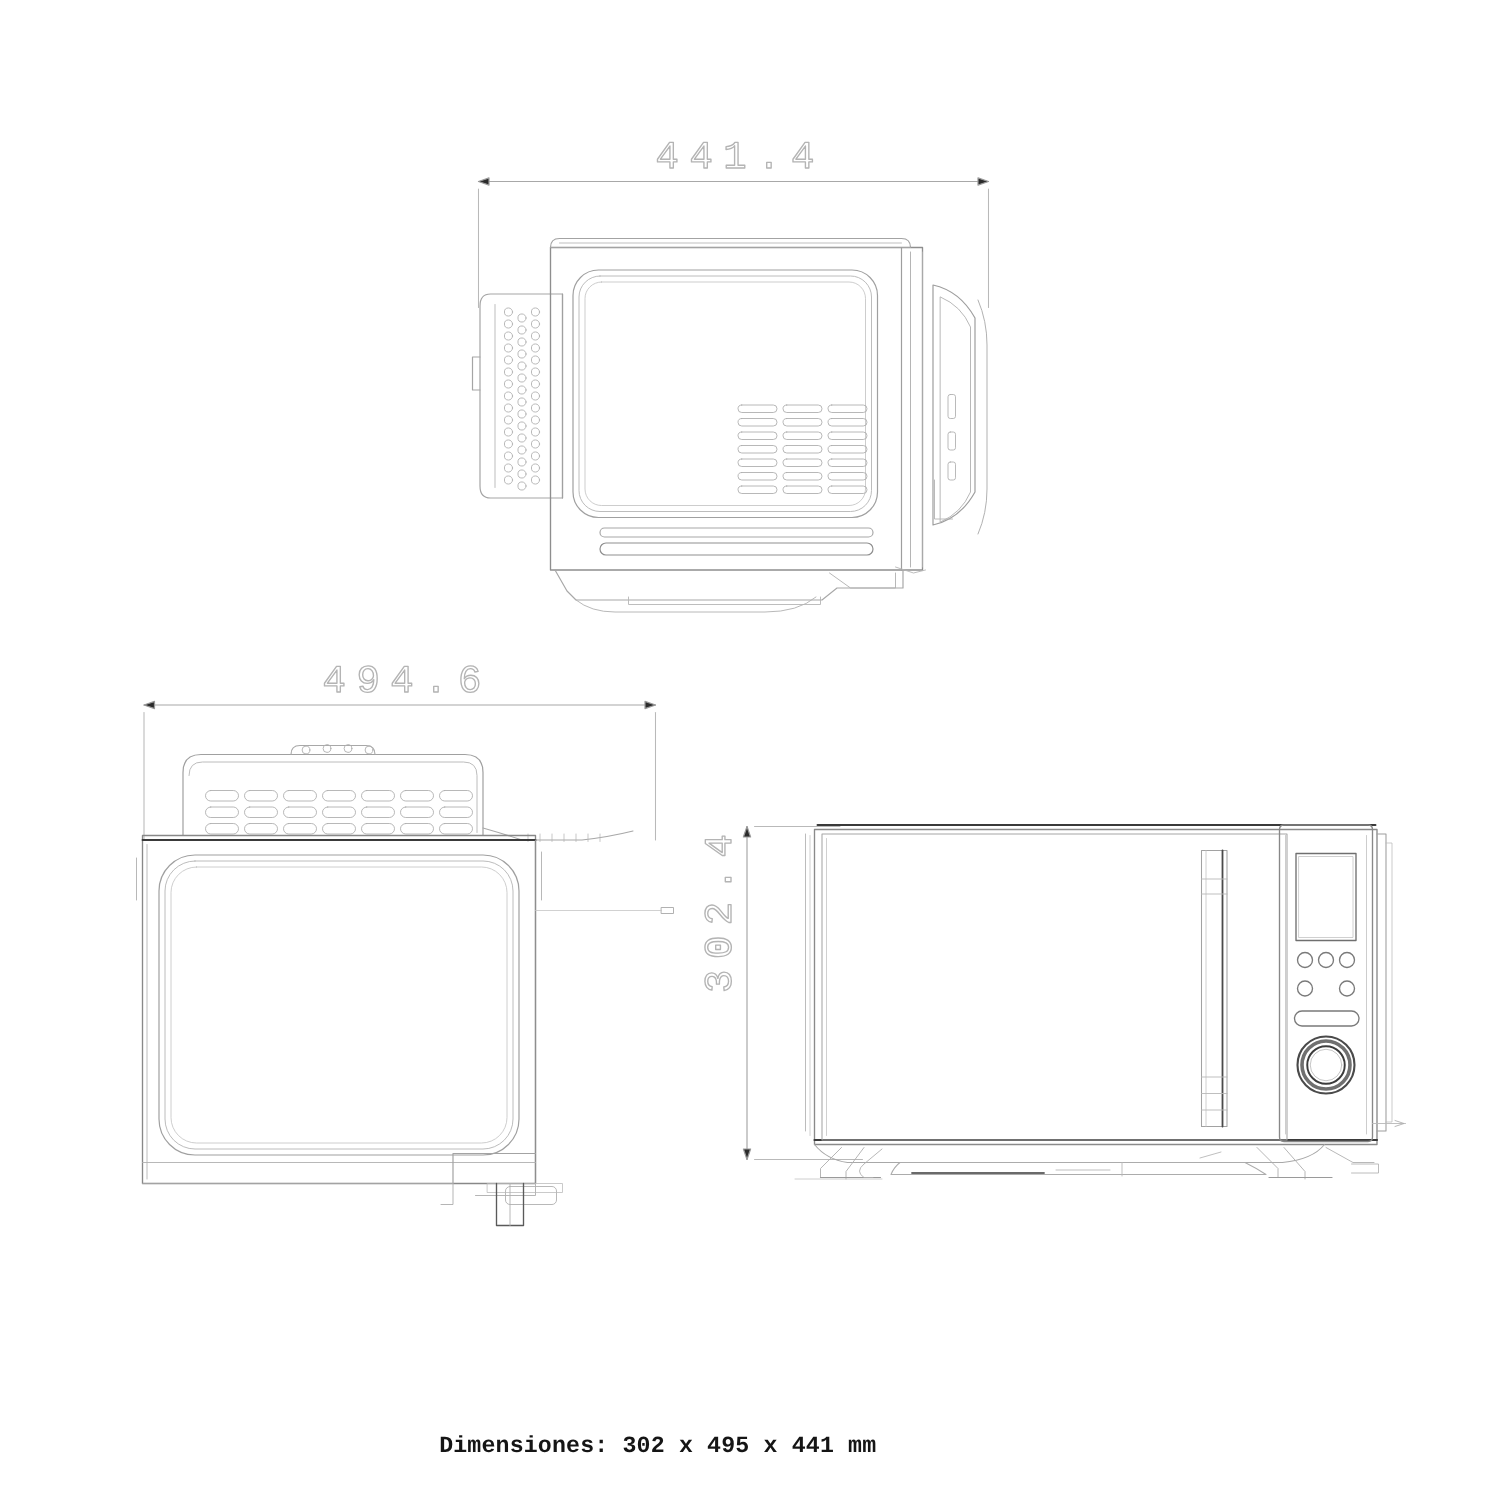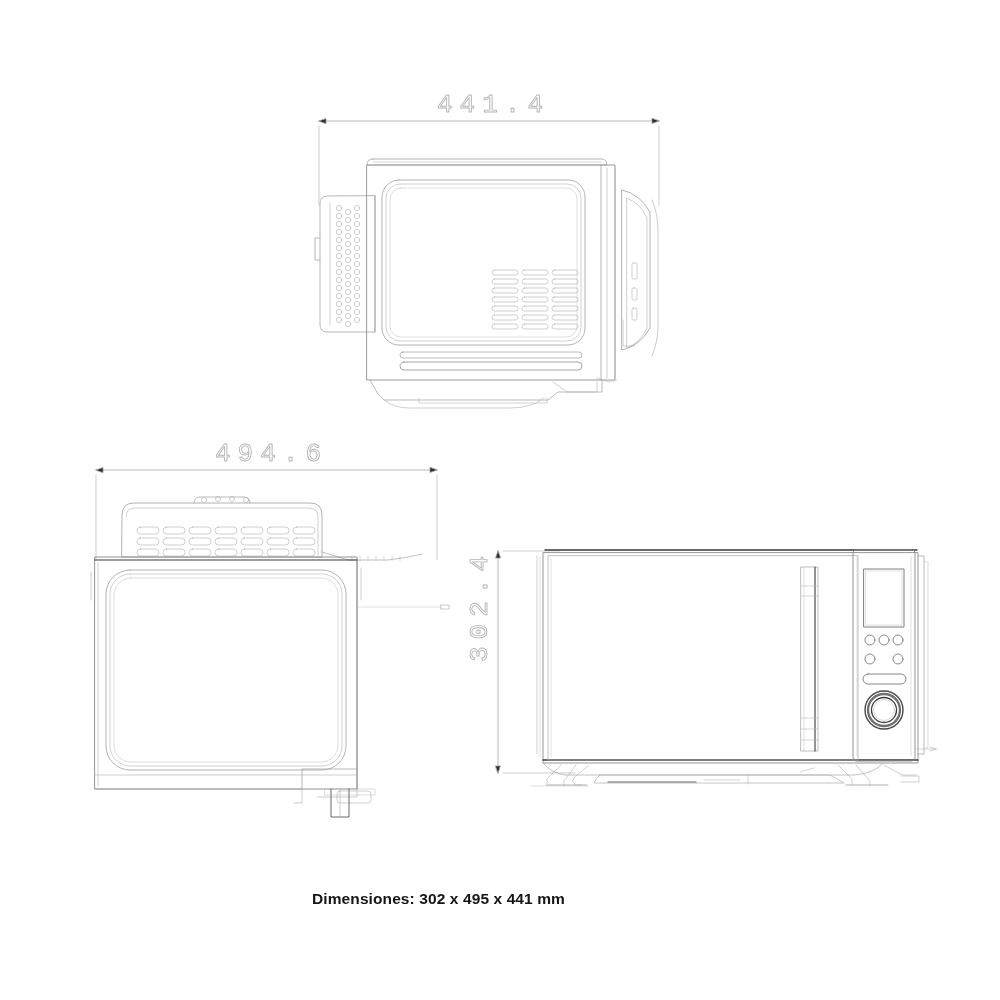--- a/index.html
+++ b/index.html
@@ -17,24 +17,24 @@
   #sheet {
     position: absolute;
     left: 0;
     top: 0;
     width: 1000px;
     height: 1000px;
   }
   .caption {
     position: absolute;
     left: 0;
-    top: 890px;
+    top: 955px;
     width: 877px;
     text-align: center;
-    font-family: Liberation Sans, sans-serif;
+    font-family: Liberation Mono, monospace;
     font-size: 15.5px;
     font-weight: bold;
     color: #151515;
     letter-spacing: 0.1px;
   }
   svg { display: block; }
   text.dimtext {
     font-family: "Liberation Mono", monospace;
     fill: none;
     stroke: #b4b4b4;

